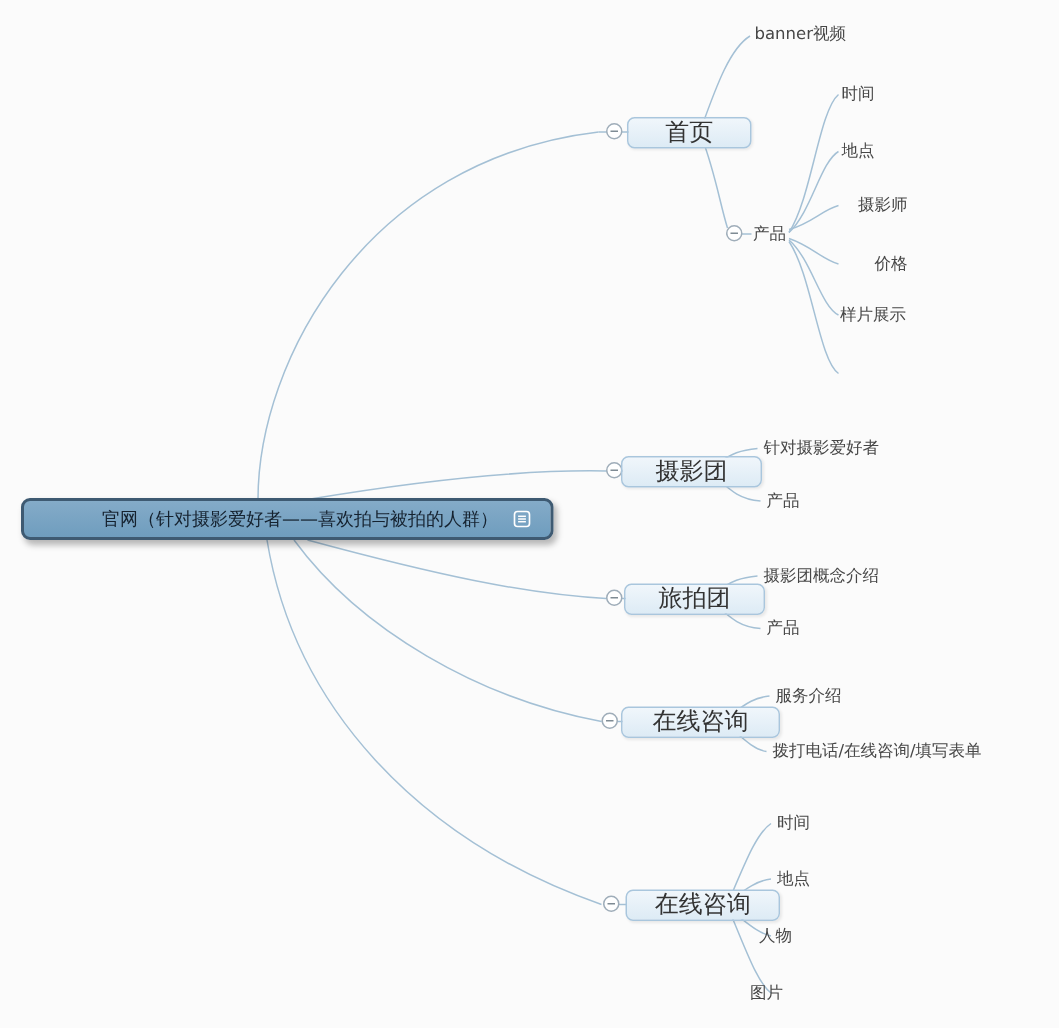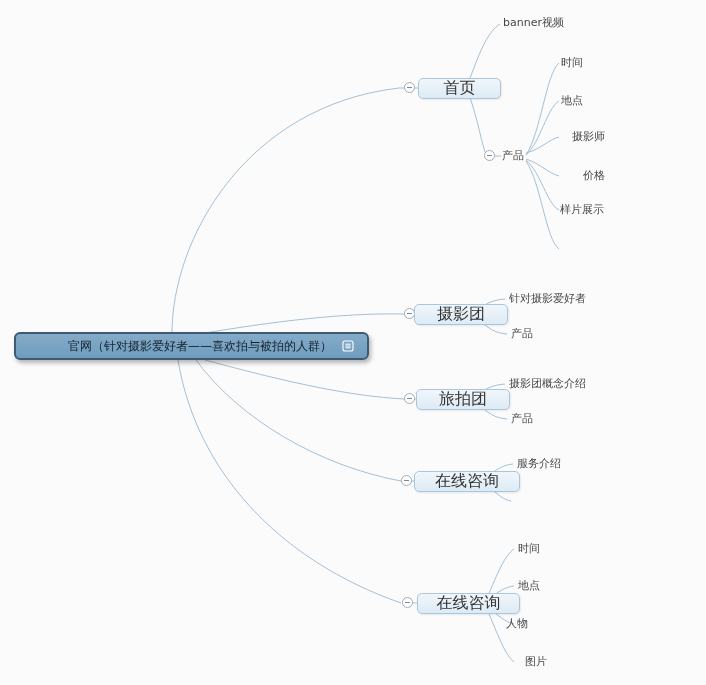--- a/index.html
+++ b/index.html
@@ -128,19 +128,20 @@
   <div class="leaf" style="left:583px;top:168px">价格</div>
   <div class="leaf" style="left:560px;top:202px">样片展示</div>
 
   <div class="leaf" style="left:509px;top:291px">针对摄影爱好者</div>
   <div class="leaf" style="left:511px;top:326px">产品</div>
 
   <div class="leaf" style="left:509px;top:376px">摄影团概念介绍</div>
   <div class="leaf" style="left:511px;top:411px">产品</div>
 
   <div class="leaf" style="left:517px;top:456px">服务介绍</div>
+  <div class="leaf" style="left:515px;top:493px">拨打电话/在线咨询/填写表单</div>
 
   <div class="leaf" style="left:518px;top:541px">时间</div>
   <div class="leaf" style="left:518px;top:578px">地点</div>
   <div class="leaf" style="left:506px;top:616px">人物</div>
-  <div class="leaf" style="left:525px;top:654px">图片</div>
+  <div class="leaf" style="left:500px;top:654px">图片</div>
 
 </div>
 
 </body></html>

